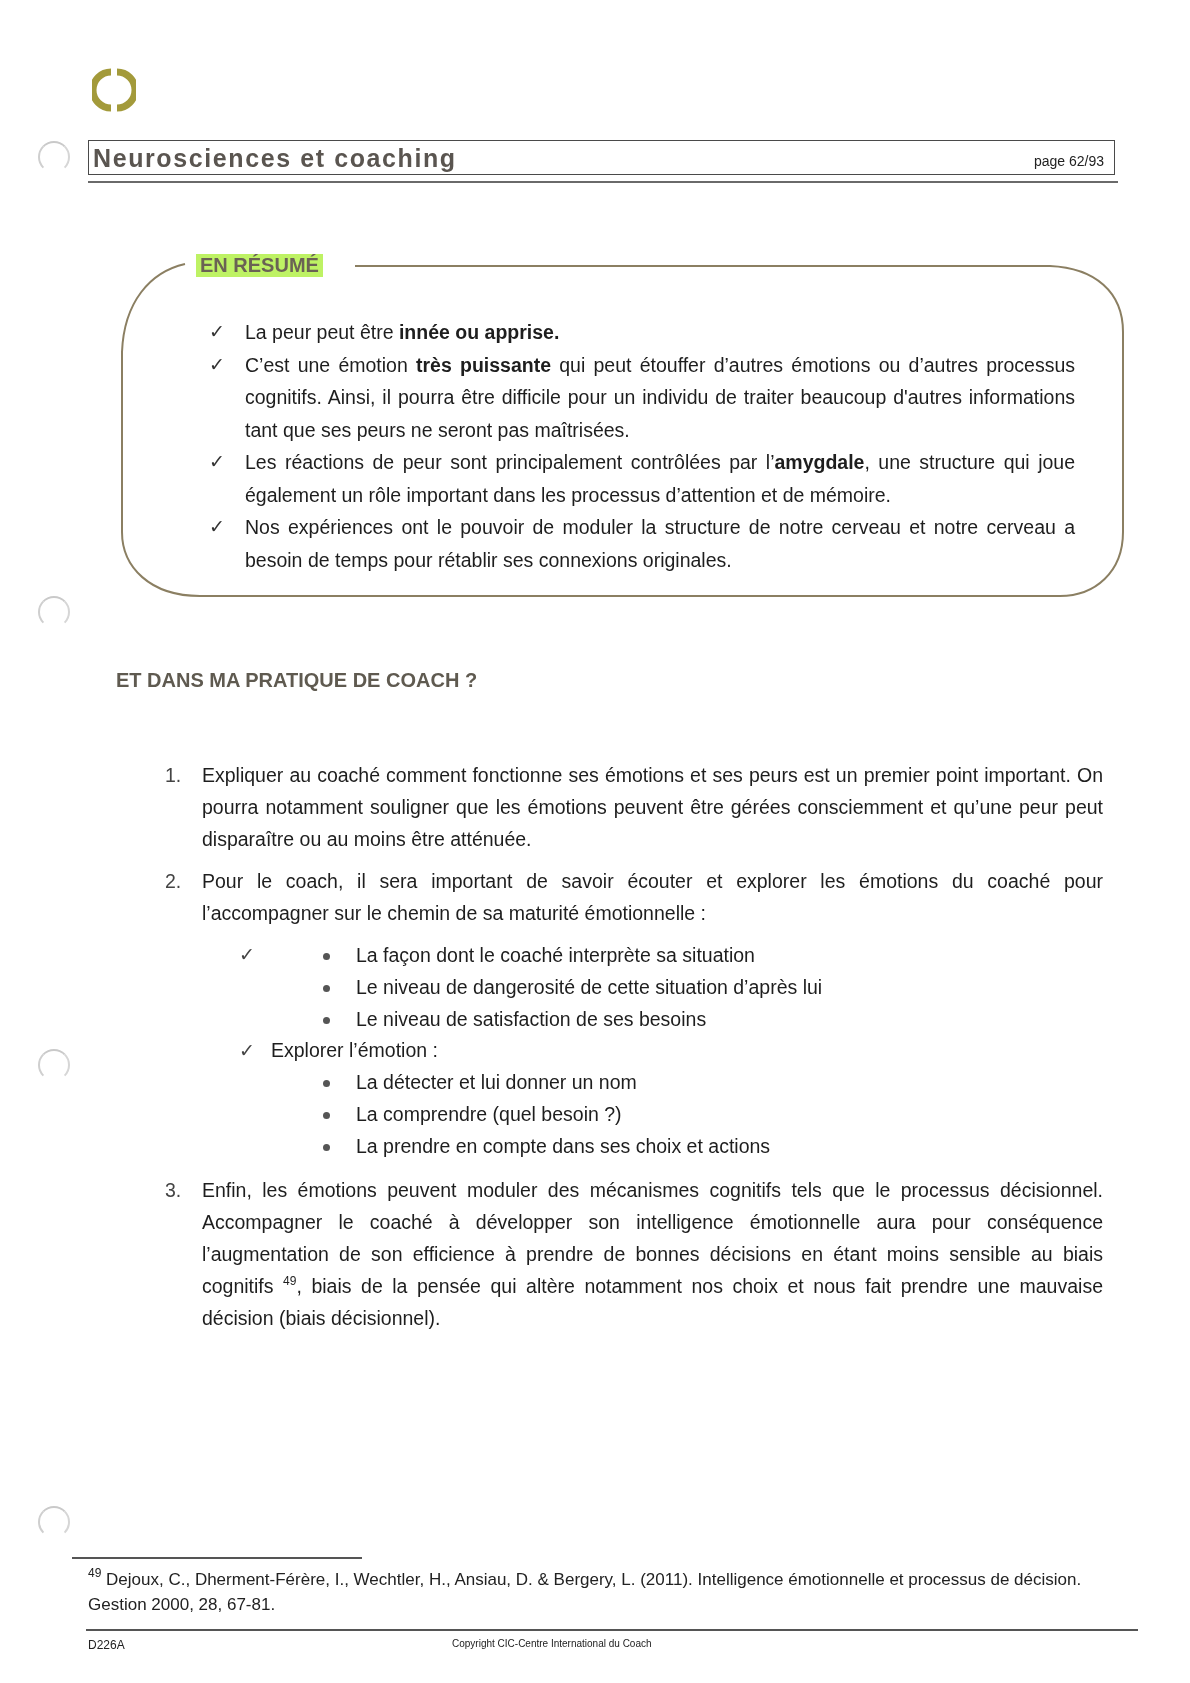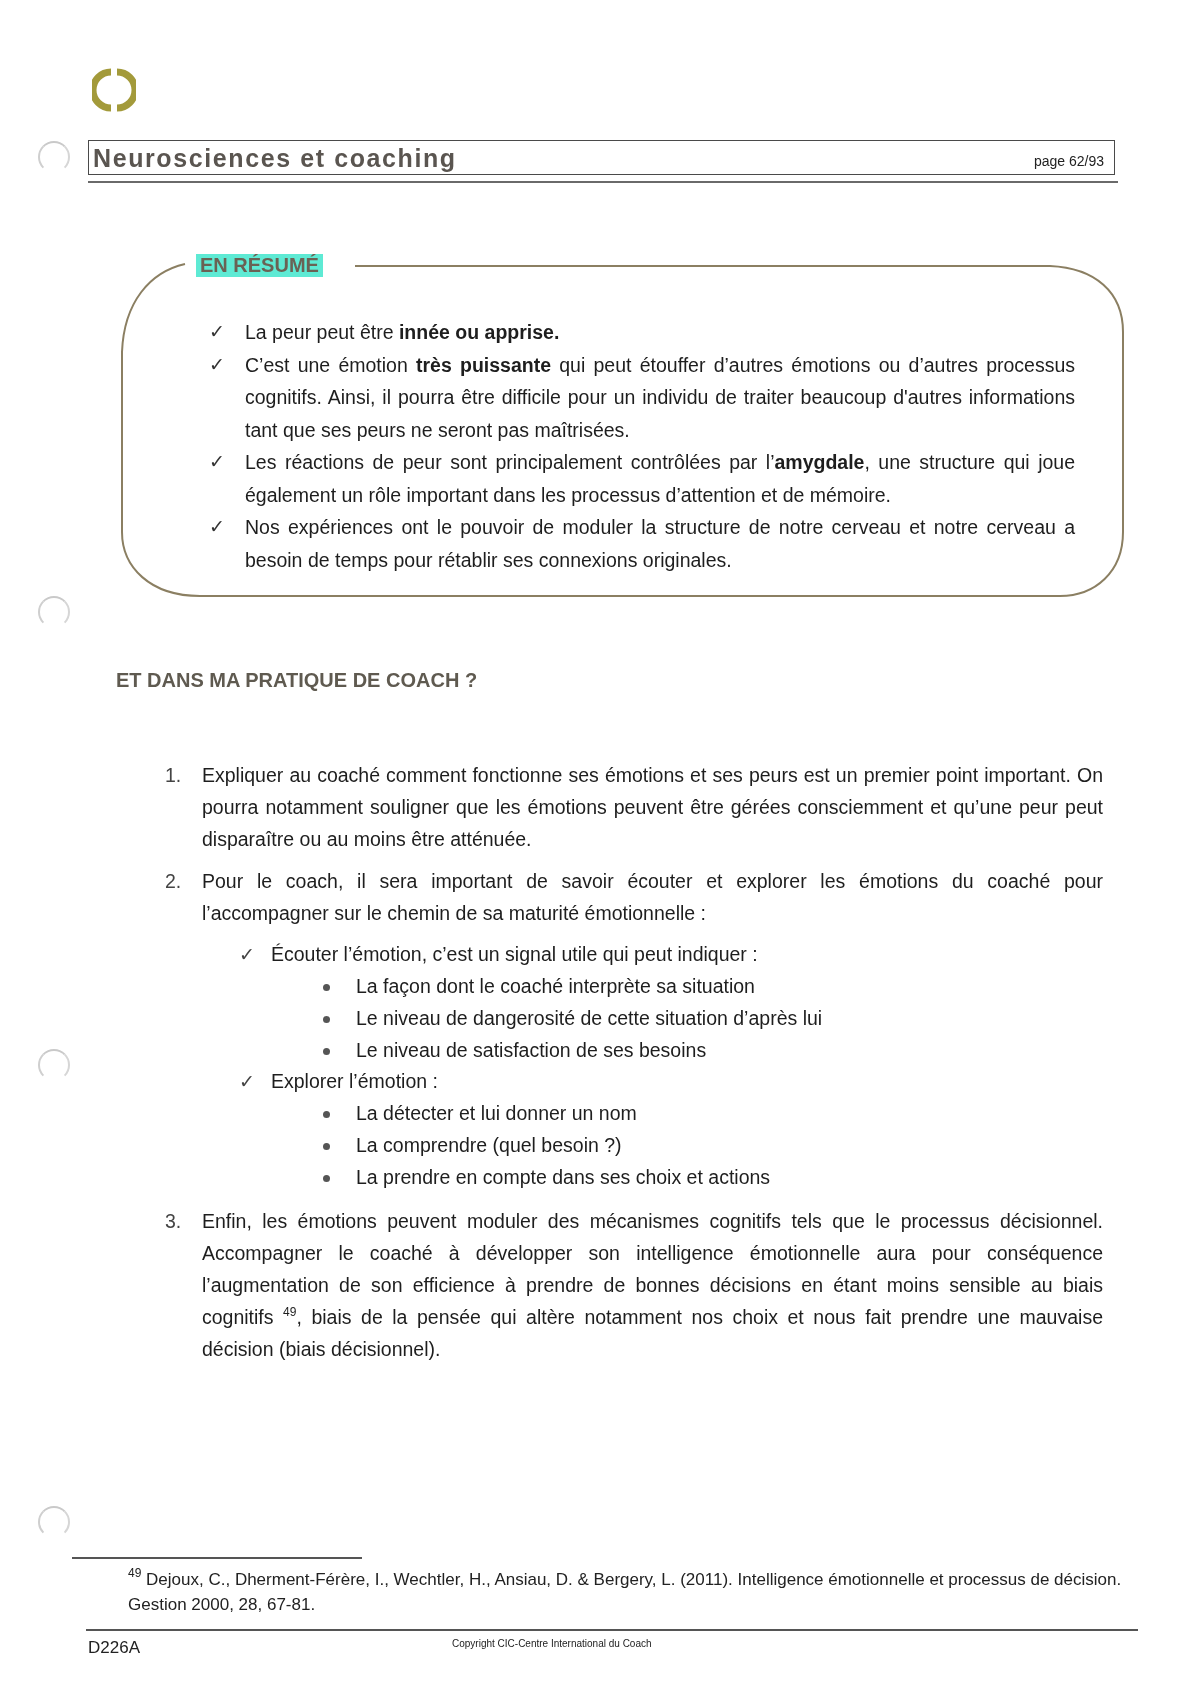--- a/index.html
+++ b/index.html
@@ -10,21 +10,21 @@
 
     .punch { position: absolute; width: 32px; height: 32px; border-radius: 50%;
       border: 2px solid #c9c9c9; border-bottom-color: transparent; border-right-color: #d6d6d6; border-left-color: #cfcfcf; }
 
     .header-box { position: absolute; left: 88px; top: 140px; width: 1027px; height: 35px; border: 1.5px solid #4a4a4a; }
     .header-title { position: absolute; left: 4px; top: 3px; font-size: 25px; font-weight: bold; letter-spacing: 1.6px; color: #5a5550; }
     .header-page { position: absolute; right: 10px; top: 12px; font-size: 14px; color: #222; padding-left: 40px; }
     .header-rule { position: absolute; left: 88px; top: 181px; width: 1030px; height: 2px; background: #6a6a6a; }
 
     .resume-frame { position: absolute; left: 120px; top: 262px; width: 1005px; height: 336px; }
-    .resume-title { position: absolute; left: 196px; top: 254px; font-size: 20px; font-weight: bold; color: #6a6254; background: #5eead4; padding: 0 4px; }
+    .resume-title { position: absolute; left: 196px; top: 254px; font-size: 20px; font-weight: bold; color: #6a6254; background: #bef264; padding: 0 4px; }
     .resume-list { position: absolute; left: 205px; top: 316px; width: 870px; list-style: none; }
     .resume-list li { position: relative; padding-left: 40px; font-size: 19.5px; line-height: 32.5px; text-align: justify; }
     .check { position: absolute; left: 4px; top: 0; font-size: 19px; color: #333; }
     b { font-weight: bold; }
 
     .section-title { position: absolute; left: 116px; top: 669px; font-size: 20px; font-weight: bold; color: #5f5a50; }
 
     .num-list { position: absolute; left: 165px; top: 759px; width: 938px; list-style: none; }
     .num-list > li { position: relative; padding-left: 37px; font-size: 19.5px; line-height: 32px; text-align: justify; }
     .num { position: absolute; left: 0; top: 0; color: #444; }
@@ -32,23 +32,23 @@
     .sub-list { list-style: none; margin-top: 10px; margin-left: 33px; }
     .sub-list > li { position: relative; padding-left: 36px; font-size: 19.5px; line-height: 31px; }
     .sub-check { position: absolute; left: 4px; top: 0; color: #444; font-size: 19px; }
     .bullet-list { list-style: none; margin-left: 49px; }
     .bullet-list li { position: relative; padding-left: 36px; line-height: 32px; }
     .dot { position: absolute; left: 3px; top: 14px; width: 7px; height: 7px; border-radius: 50%; background: #555; }
 
     sup { font-size: 12px; vertical-align: 8px; line-height: 0; }
 
     .fn-rule { position: absolute; left: 72px; top: 1557px; width: 290px; height: 2px; background: #555; }
-    .footnote { position: absolute; left: 88px; top: 1567px; width: 1010px; font-size: 17px; line-height: 25px; color: #222; margin-left: 40px; }
+    .footnote { position: absolute; left: 88px; top: 1567px; width: 1010px; font-size: 17px; line-height: 25px; color: #222; }
     .foot-rule { position: absolute; left: 86px; top: 1629px; width: 1052px; height: 2px; background: #555; }
-    .foot-left { position: absolute; left: 88px; top: 1638px; font-size: 17px; color: #222; }
+    .foot-left { position: absolute; left: 88px; top: 1638px; font-size: 12px; color: #222; }
     .foot-center { position: absolute; left: 452px; top: 1638px; font-size: 10px; color: #222; }
     .foot-right { position: absolute; left: 966px; top: 1715px; font-size: 13.5px; color: #222; }
   </style>
 </head>
 <body>
 
 <svg class="logo" viewBox="0 0 44 44">
   <path d="M19 4 A18 18 0 0 0 19 40" fill="none" stroke="#a39a3a" stroke-width="7"></path>
   <path d="M25 4 A18 18 0 0 1 25 40" fill="none" stroke="#a39a3a" stroke-width="7"></path>
 </svg>
@@ -93,21 +93,20 @@
   <li>
     <span class="num">1.</span>
     <span>Expliquer au coaché comment fonctionne ses émotions et ses peurs est un premier point important. On pourra notamment souligner que les émotions peuvent être gérées consciemment et qu’une peur peut disparaître ou au moins être atténuée.</span>
   </li>
   <li style="margin-top:10px;">
     <span class="num">2.</span>
     <span>Pour le coach, il sera important de savoir écouter et explorer les émotions du coaché pour l’accompagner sur le chemin de sa maturité émotionnelle :</span>
     <ul class="sub-list">
       <li>
         <span class="sub-check">✓</span>
-        <span>Écouter l’émotion, c’est un signal utile qui peut indiquer :</span>
         <ul class="bullet-list">
           <li><span class="dot"></span><span>La façon dont le coaché interprète sa situation</span></li>
           <li><span class="dot"></span><span>Le niveau de dangerosité de cette situation d’après lui</span></li>
           <li><span class="dot"></span><span>Le niveau de satisfaction de ses besoins</span></li>
         </ul>
       </li>
       <li>
         <span class="sub-check">✓</span>
         <span>Explorer l’émotion :</span>
         <ul class="bullet-list">

